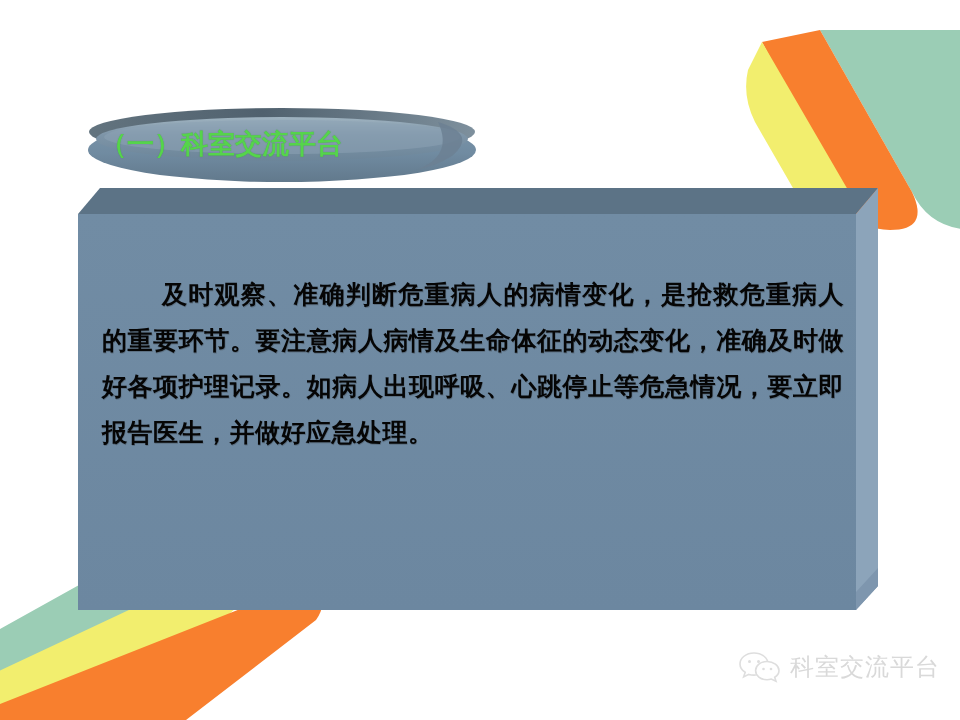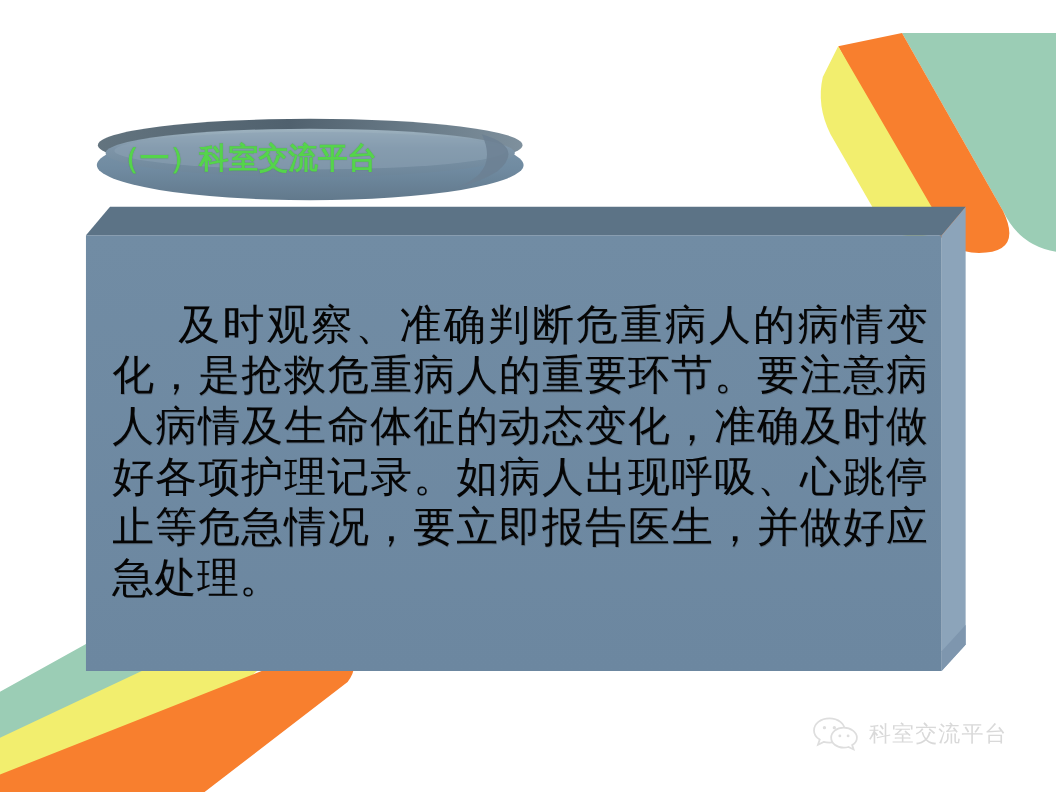--- a/index.html
+++ b/index.html
@@ -78,22 +78,22 @@
     width: 800px;
     height: 432px;
   }
   #body-text {
     position: absolute;
     left: 24px;
     top: 90px;
     width: 742px;
     color: #050505;
     font-family: "DejaVu Serif", serif;
-    font-size: 38px;
-    font-weight: 400;
+    font-size: 25px;
+    font-weight: 700;
     line-height: 46px;
     letter-spacing: 0.5px;
     text-indent: 60px;
     text-align: justify;
     text-justify: inter-character;
     word-break: break-all;
     text-shadow: 0.6px 0.6px 0 rgba(40,40,40,0.25);
   }
 
   
@@ -107,21 +107,21 @@
     opacity: 1;
   }
   #watermark .wm-icon svg {
     display: block;
     width: 44px;
     height: 34px;
   }
   #watermark .wm-label {
     color: #D9D9D9;
     font-family: "DejaVu Sans", sans-serif;
-    font-size: 20px;
+    font-size: 24px;
     font-weight: 400;
     letter-spacing: 1px;
     white-space: nowrap;
   }
 </style>
 </head>
 <body>
 
 <div id="slide">
 

